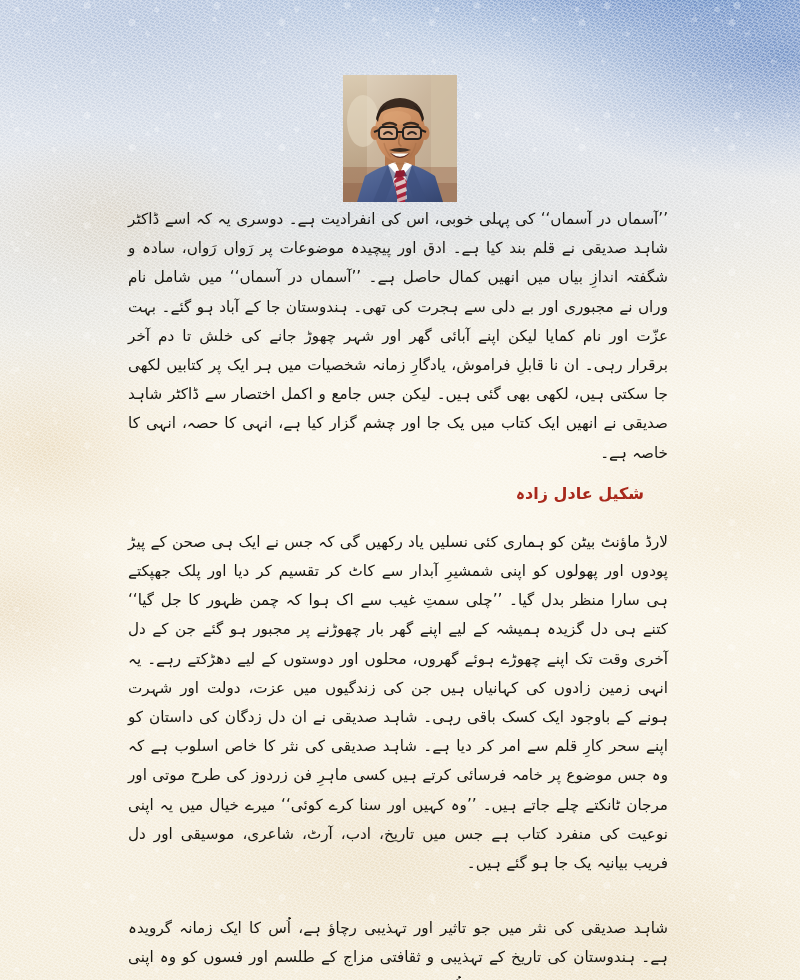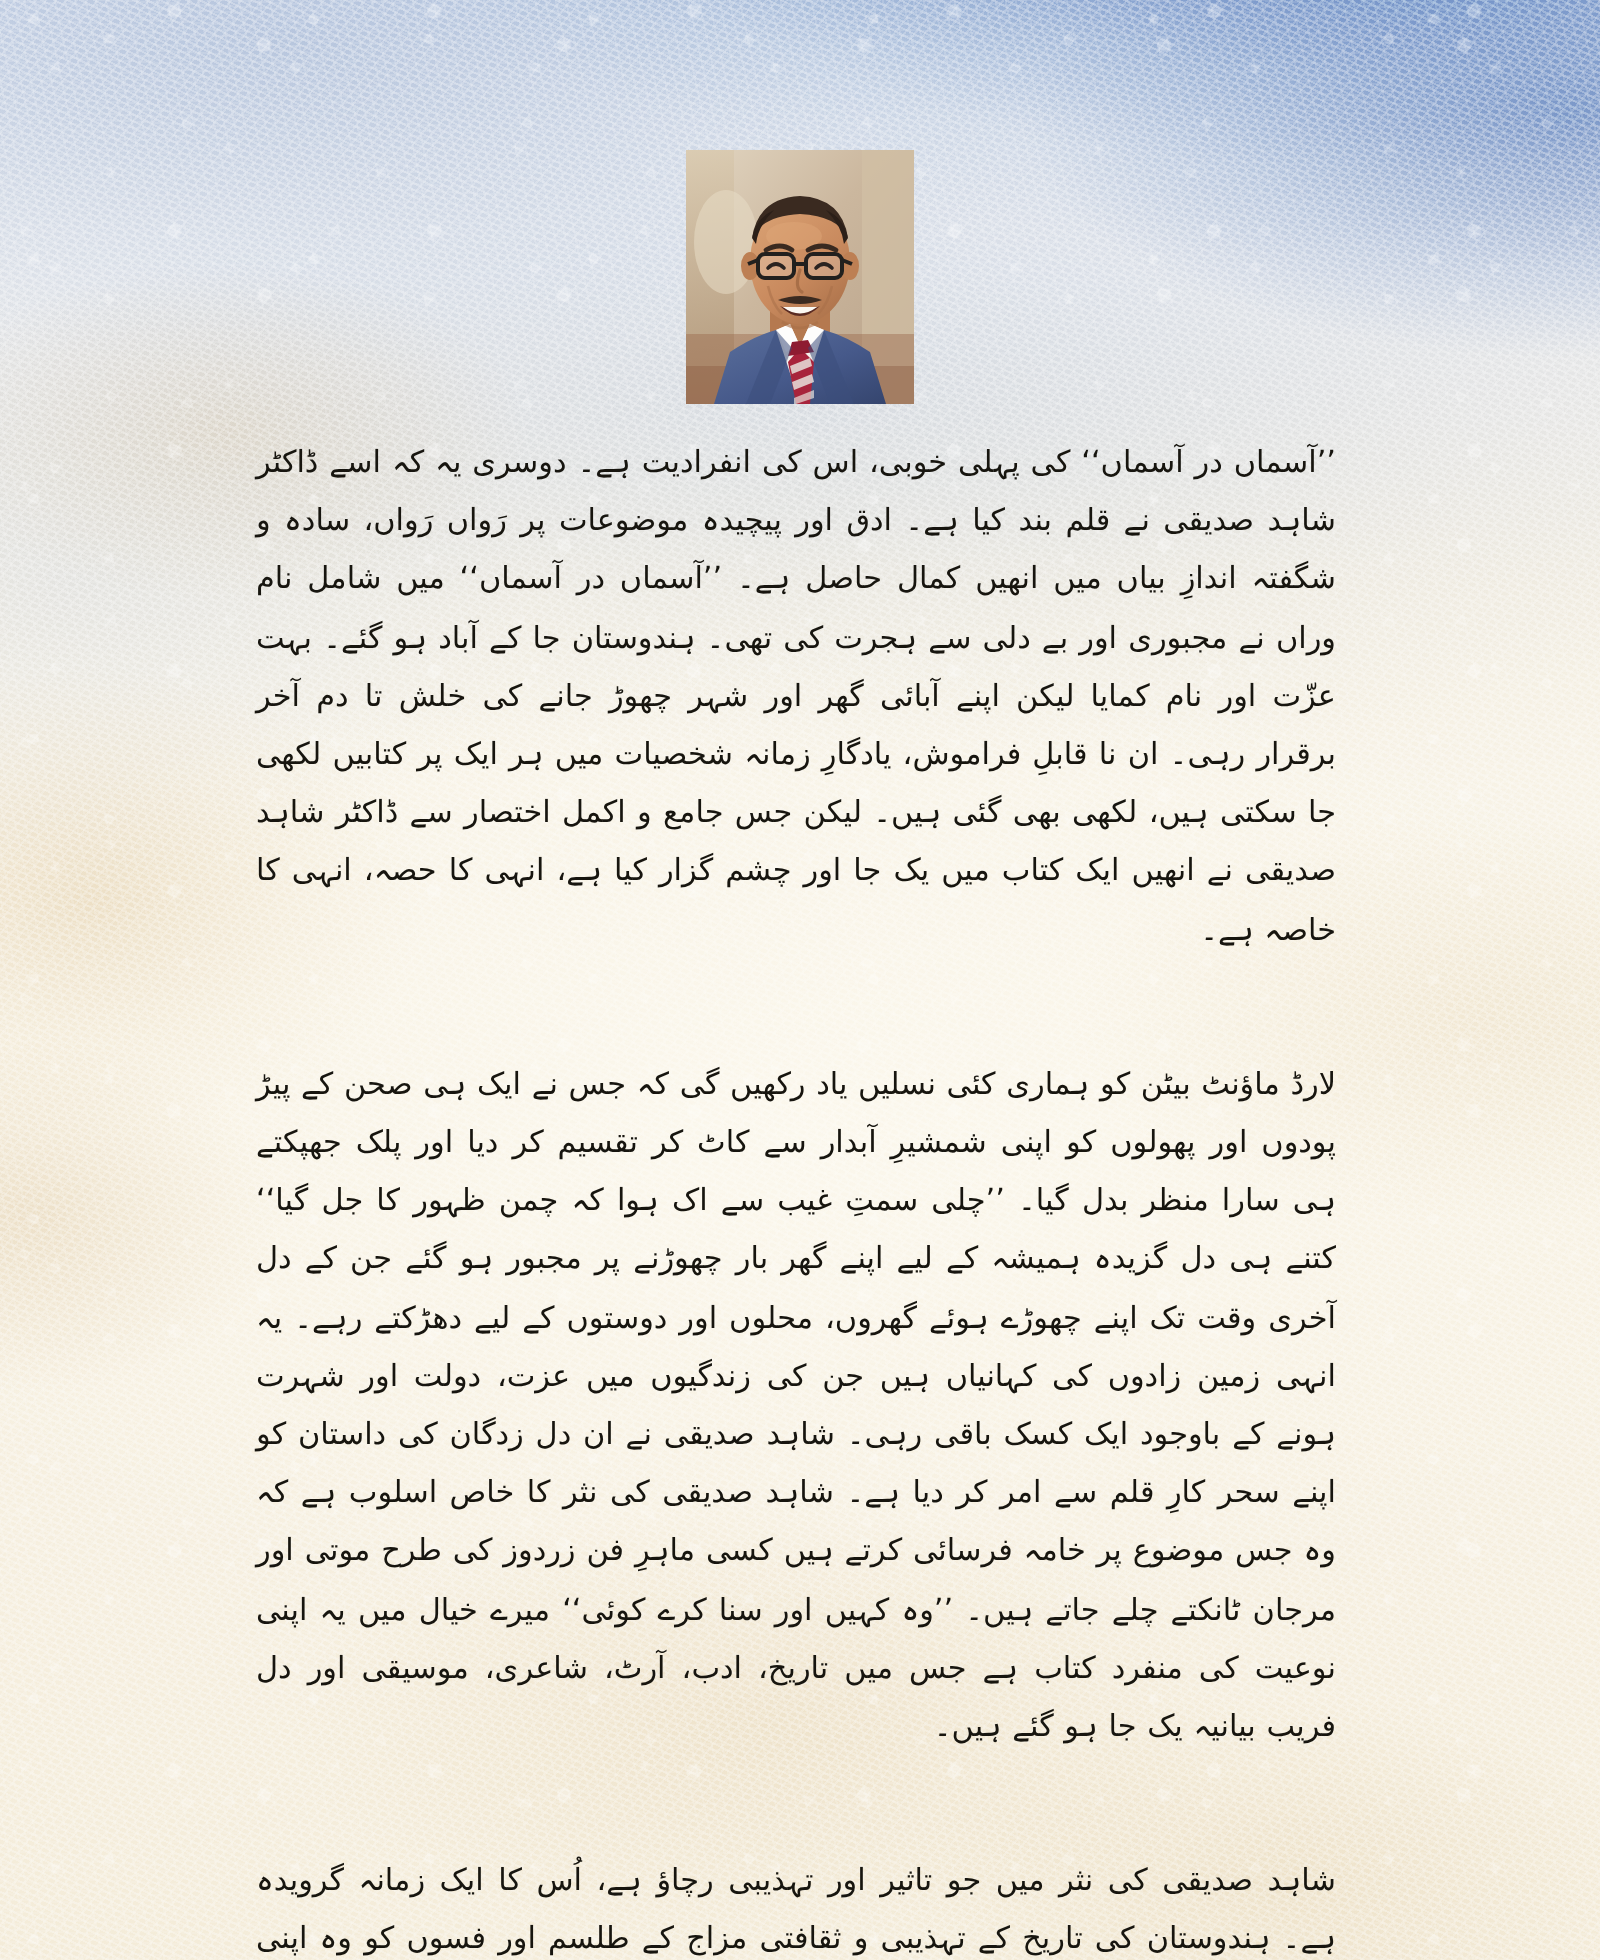--- a/index.html
+++ b/index.html
@@ -198,21 +198,21 @@
     padding-right: 24px;
     font-weight: 600;
     letter-spacing: 0.2px;
   }
 
   .gap-after-para  { height: 14px; }
   .gap-after-sig-1 { height: 22px; }
   .gap-after-sig-2 { height: 22px; }
 
   
-  .block { display: block; margin-top: 12px; }
+  .block { display: block; }
 </style>
 </head>
 <body>
 
 <div id="page">
 
   <div class="bg-layer" id="bg-base"></div>
   <div class="bg-layer" id="bg-blue"></div>
   <div class="bg-layer" id="bg-blue-soft"></div>
   <div class="bg-layer" id="bg-ochre"></div>
@@ -311,20 +311,21 @@
         <path d="M41 68 Q43 77 48 82" stroke="#a86f48" stroke-width="1.3" fill="none" opacity="0.55"></path>
         <path d="M73 68 Q71 77 66 82" stroke="#a86f48" stroke-width="1.3" fill="none" opacity="0.55"></path>
       </g>
     </svg>
   </div>
 
   <div id="content">
 
     <p class="para block">’’آسماں در آسماں‘‘ کی پہلی خوبی، اس کی انفرادیت ہے۔ دوسری یہ کہ اسے ڈاکٹر شاہد صدیقی نے قلم بند کیا ہے۔ ادق اور پیچیدہ موضوعات پر رَواں رَواں، سادہ و شگفتہ اندازِ بیاں میں انھیں کمال حاصل ہے۔ ’’آسماں در آسماں‘‘ میں شامل نام وراں نے مجبوری اور بے دلی سے ہجرت کی تھی۔ ہندوستان جا کے آباد ہو گئے۔ بہت عزّت اور نام کمایا لیکن اپنے آبائی گھر اور شہر چھوڑ جانے کی خلش تا دم آخر برقرار رہی۔ ان نا قابلِ فراموش، یادگارِ زمانہ شخصیات میں ہر ایک پر کتابیں لکھی جا سکتی ہیں، لکھی بھی گئی ہیں۔ لیکن جس جامع و اکمل اختصار سے ڈاکٹر شاہد صدیقی نے انھیں ایک کتاب میں یک جا اور چشم گزار کیا ہے، انہی کا حصہ، انہی کا خاصہ ہے۔</p>
     <div class="gap-after-para"></div>
+    <p class="signature block">شکیل عادل زادہ</p>
     <div class="gap-after-sig-1"></div>
 
     <p class="para block">لارڈ ماؤنٹ بیٹن کو ہماری کئی نسلیں یاد رکھیں گی کہ جس نے ایک ہی صحن کے پیڑ پودوں اور پھولوں کو اپنی شمشیرِ آبدار سے کاٹ کر تقسیم کر دیا اور پلک جھپکتے ہی سارا منظر بدل گیا۔ ’’چلی سمتِ غیب سے اک ہوا کہ چمن ظہور کا جل گیا‘‘ کتنے ہی دل گزیدہ ہمیشہ کے لیے اپنے گھر بار چھوڑنے پر مجبور ہو گئے جن کے دل آخری وقت تک اپنے چھوڑے ہوئے گھروں، محلوں اور دوستوں کے لیے دھڑکتے رہے۔ یہ انہی زمین زادوں کی کہانیاں ہیں جن کی زندگیوں میں عزت، دولت اور شہرت ہونے کے باوجود ایک کسک باقی رہی۔ شاہد صدیقی نے ان دل زدگان کی داستان کو اپنے سحر کارِ قلم سے امر کر دیا ہے۔ شاہد صدیقی کی نثر کا خاص اسلوب ہے کہ وہ جس موضوع پر خامہ فرسائی کرتے ہیں کسی ماہرِ فن زردوز کی طرح موتی اور مرجان ٹانکتے چلے جاتے ہیں۔ ’’وہ کہیں اور سنا کرے کوئی‘‘ میرے خیال میں یہ اپنی نوعیت کی منفرد کتاب ہے جس میں تاریخ، ادب، آرٹ، شاعری، موسیقی اور دل فریب بیانیہ یک جا ہو گئے ہیں۔</p>
     <div class="gap-after-para"></div>
     <div class="gap-after-sig-2"></div>
 
     <p class="para block">شاہد صدیقی کی نثر میں جو تاثیر اور تہذیبی رچاؤ ہے، اُس کا ایک زمانہ گرویدہ ہے۔ ہندوستان کی تاریخ کے تہذیبی و ثقافتی مزاج کے طلسم اور فسوں کو وہ اپنی روح میں بسائے ہوئے ہیں اور اُسی ساحری میں ہمیں بھی شامل کر لیتے ہیں۔ شاہد صدیقی ایک فطری قصہ گو ہیں جن کے تمام کردار اُن کے اپنے زمانوں کی مٹی میں گُندھے ہوئے ہیں۔ یہ کون لوگ ہیں جو نئے جہانوں کو تخلیق کرنے کے ساتھ ساتھ کئی صدیوں کو اپنے احساس اور بصیرت سے معطر کیے رکھتے ہیں۔ بلراج ساہنی سے دلیپ کمار تک اور خوشونت سنگھ سے بلونت سنگھ تک اور امرتا پریتم سے شیلندر تک۔ شاہد صدیقی نے علوم و فنون کے ان پُر اسرار نابغوں کی زندگیوں میں شریک ہونے کا ہنر آزمایا ہے۔ اب آپ بھی ان کی طلسم کاری کے تجربے کا حصہ بن جائیں۔</p>
 
   </div>
 

